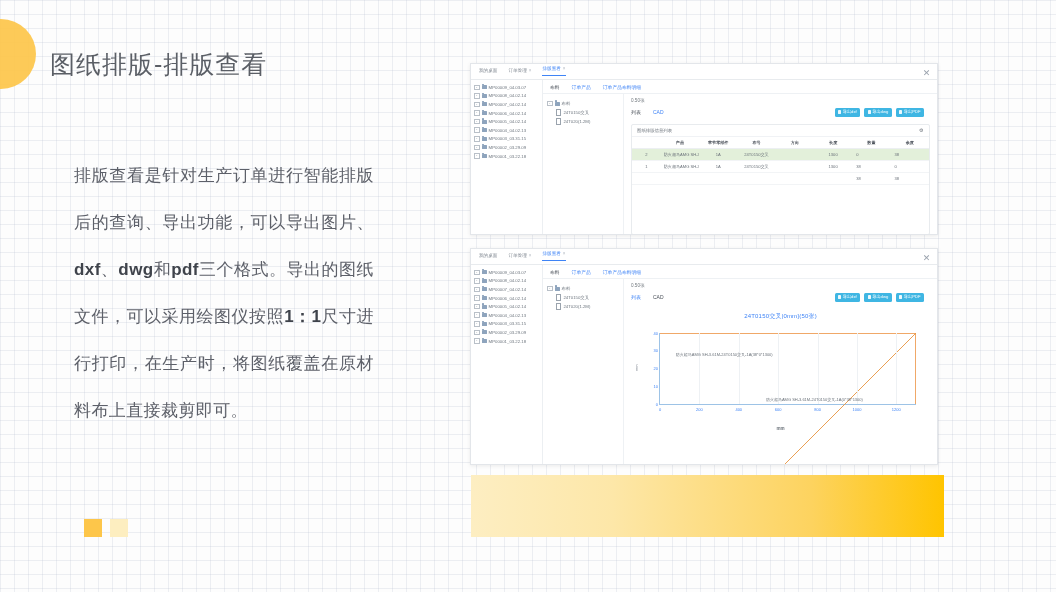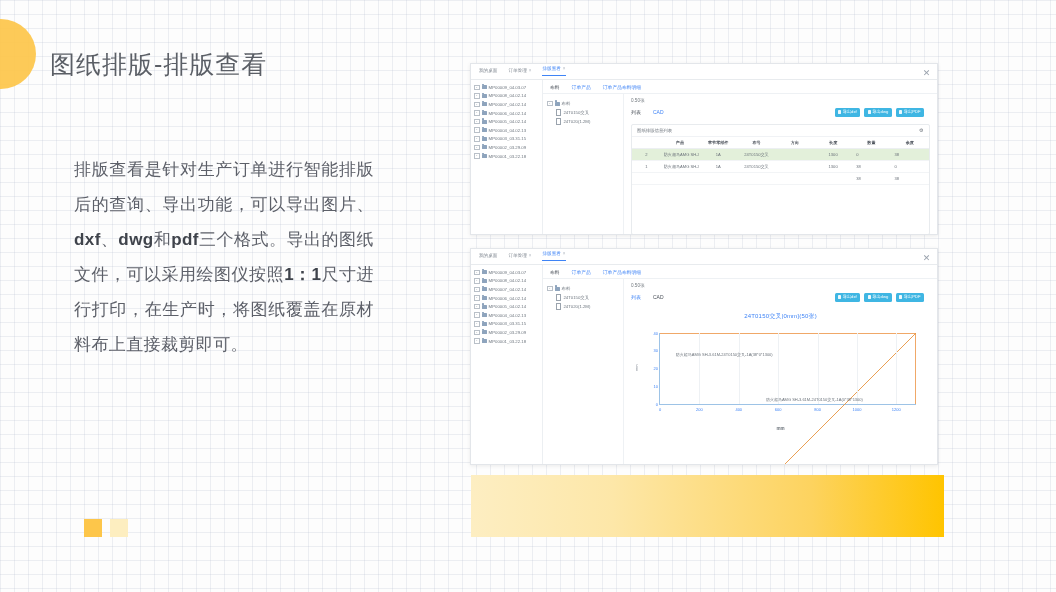--- a/index.html
+++ b/index.html
@@ -26,21 +26,21 @@
     position:absolute;left:471px;top:475px;width:473px;height:62px;
     background:linear-gradient(to right,#fdeec2 0%,#fde7a8 30%,#fdd35f 72%,#ffc400 100%);
   }
   
   .page-title{
     position:absolute;left:50px;top:48px;font-size:25px;letter-spacing:1px;
     color:#5b5f66;font-weight:400;white-space:nowrap;
   }
   .body-copy{
     position:absolute;left:74px;top:152px;width:300px;
-    font-size:17px;line-height:35px;color:#5d6069;letter-spacing:.4px;text-align:justify;
+    font-size:17px;line-height:47px;color:#5d6069;letter-spacing:.4px;text-align:justify;
   }
   .body-copy b{font-weight:700;color:#3f434b;}
   
   .shot{
     position:absolute;background:#fff;border:1px solid #e3e6ea;
     box-shadow:0 1px 4px rgba(0,0,0,.08);overflow:hidden;
   }
   .shot-top{left:470px;top:63px;width:466px;height:170px;}
   .shot-bot{left:470px;top:248px;width:466px;height:215px;}
   .win-close{

